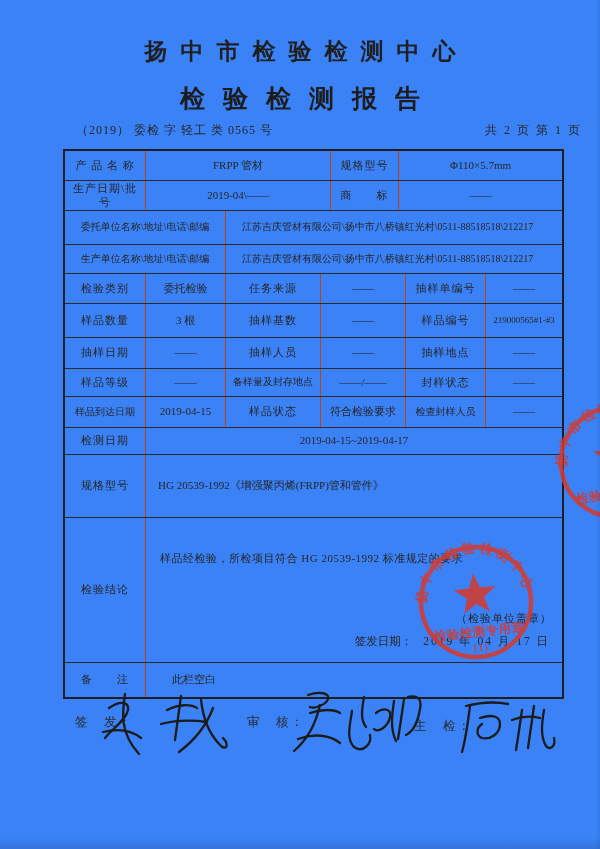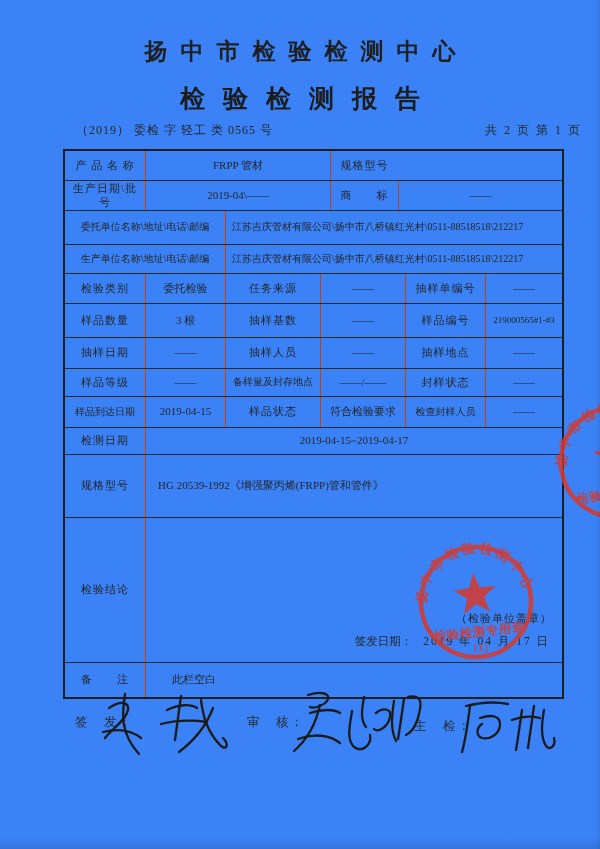--- a/index.html
+++ b/index.html
@@ -39,21 +39,21 @@
   .lbl{letter-spacing:1px;}
   .left{justify-content:flex-start;text-align:left;}
   .w80{width:80px;flex:none;}
   .w185{width:185px;flex:none;}
   .w68{width:68px;flex:none;}
   .w160{width:160px;flex:none;}
   .w95{width:95px;flex:none;}
   .w85{width:85px;flex:none;}
   .grow{flex:1;}
   .small{font-size:10px;letter-spacing:0;}
-  .pl8{padding-left:6px;}
+  .pl8{padding-left:16px;}
   .pl12{padding-left:12px;}
   .pl14{padding-left:26px;}
   .num{font-size:9px;letter-spacing:0;}
   
   .concl-cell{position:relative;}
   .concl-text{position:absolute;top:34px;left:14px;font-size:11px;letter-spacing:.5px;}
   .seal-hint{position:absolute;top:94px;right:10px;font-size:11px;letter-spacing:1px;}
   .issue-date-line{position:absolute;top:116px;right:12px;font-size:11.5px;}
   .issue-date-line .date{letter-spacing:2px;margin-left:11px;}
   
@@ -78,20 +78,21 @@
   <div class="report-title">检验检测报告</div>
   <div class="doc-no">（2019） 委检 字 轻工 类 0565 号</div>
   <div class="page-info">共 2 页 第 1 页</div>
 
   <div class="rpt-table">
 
     <div class="tr" style="height:29px">
       <div class="td lbl w80">产 品 名 称</div>
       <div class="td w185">FRPP 管材</div>
       <div class="td lbl w68">规格型号</div>
+      <div class="td grow">Φ110×5.7mm</div>
     </div>
 
     <div class="tr" style="height:29px">
       <div class="td lbl w80">生产日期\批号</div>
       <div class="td w185">2019-04\——</div>
       <div class="td lbl w68">商　　标</div>
       <div class="td grow">——</div>
     </div>
 
     <div class="tr" style="height:33px">
@@ -155,20 +156,21 @@
     </div>
 
     <div class="tr" style="height:62px">
       <div class="td lbl w80">规格型号</div>
       <div class="td grow left pl12">HG 20539-1992《增强聚丙烯(FRPP)管和管件》</div>
     </div>
 
     <div class="tr" style="height:144px">
       <div class="td lbl w80">检验结论</div>
       <div class="td grow concl-cell">
+        <span class="concl-text">样品经检验，所检项目符合 HG 20539-1992 标准规定的要求</span>
         <span class="seal-hint">（检验单位盖章）</span>
         <span class="issue-date-line"><span>签发日期：</span><span class="date">2019 年 04 月 17 日</span></span>
       </div>
     </div>
 
     <div class="tr" style="height:34px">
       <div class="td lbl w80">备　　注</div>
       <div class="td grow left pl14">此栏空白</div>
     </div>
 

